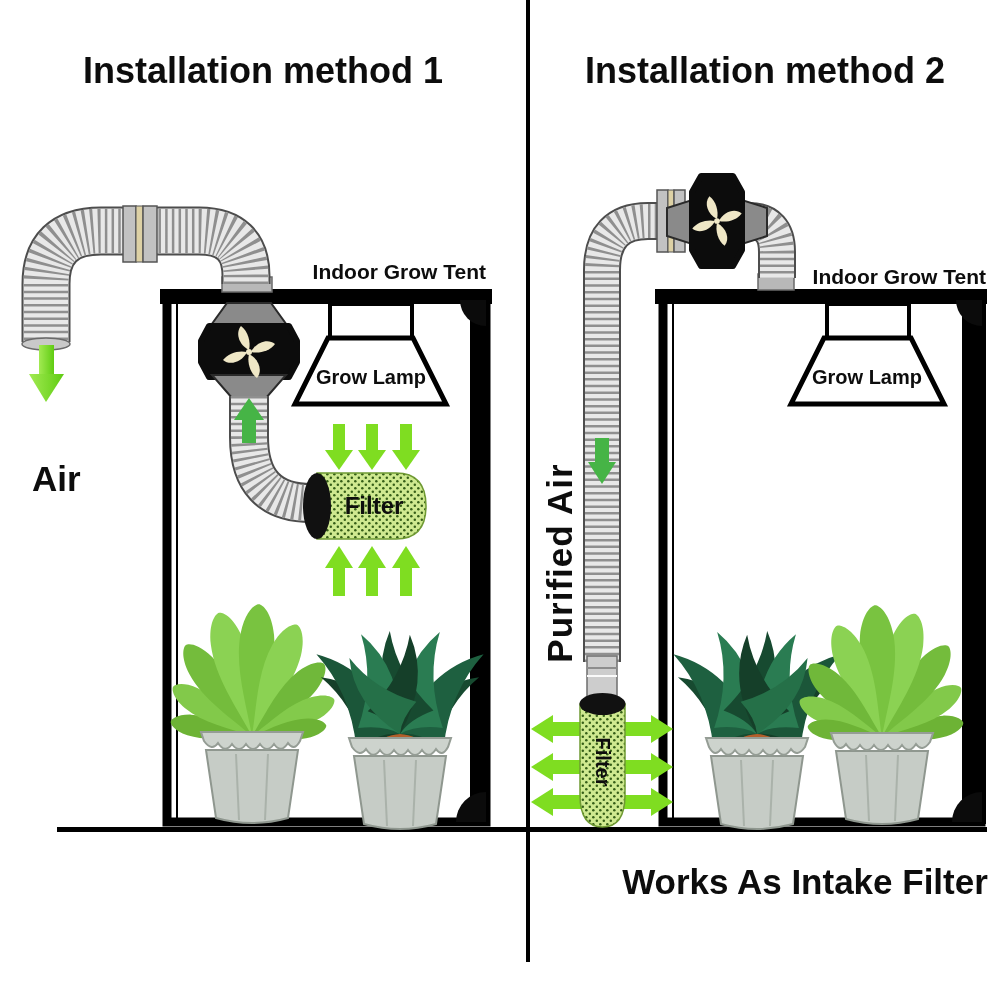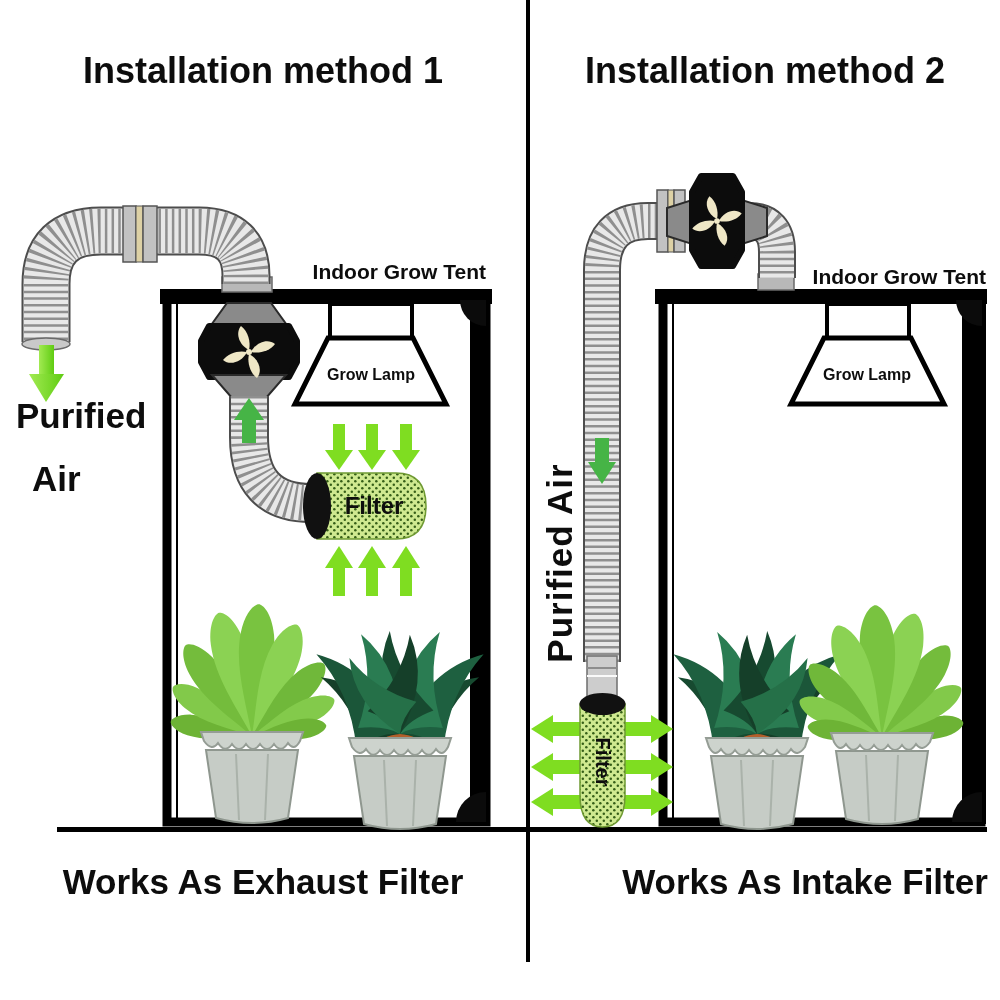--- a/index.html
+++ b/index.html
@@ -5,21 +5,21 @@
   html,body{margin:0;padding:0;background:#fff;}
   #stage{position:relative;width:1000px;height:1000px;background:#fff;
          font-family:"Liberation Sans",sans-serif;overflow:hidden;}
   #stage svg{position:absolute;left:0;top:0;}
   .lbl{position:absolute;color:#0d0d0d;font-weight:bold;white-space:nowrap;line-height:1.15;}
   .c{text-align:center;}
   .r{text-align:right;}
   .title{font-size:36px;}
   .caption{font-size:35px;}
   .tentlbl{font-size:21px;}
-  .lamplbl{font-size:16px;}
+  .lamplbl{font-size:20px;}
   .filterlbl{font-size:24px;}
   .filterlbl-v{font-size:20px;transform:rotate(90deg);transform-origin:center;}
   .purified{font-size:35px;}
   .purified-v{font-size:35px;letter-spacing:1px;transform:rotate(-90deg);transform-origin:center;}
 </style>
 </head>
 <body>
 
 <div id="stage">
 
@@ -241,19 +241,17 @@
 
   <div class="lbl tentlbl r" style="left:280px;top:260px;width:206px;">Indoor Grow Tent</div>
   <div class="lbl tentlbl r" style="left:780px;top:265px;width:206px;">Indoor Grow Tent</div>
 
   <div class="lbl lamplbl c" style="left:296px;top:366px;width:150px;">Grow Lamp</div>
   <div class="lbl lamplbl c" style="left:792px;top:366px;width:150px;">Grow Lamp</div>
 
   <div class="lbl filterlbl c" style="left:322px;top:492px;width:104px;">Filter</div>
   <div class="lbl filterlbl-v c" style="left:542px;top:750px;width:120px;height:24px;">Filter</div>
 
-  <div class="lbl purified" style="left:16px;top:396px;">Purified</div>
   <div class="lbl purified" style="left:32px;top:459px;">Air</div>
   <div class="lbl purified-v c" style="left:410px;top:543px;width:300px;height:40px;">Purified Air</div>
 
-  <div class="lbl caption c" style="left:0;top:862px;width:526px;">Works As Exhaust Filter</div>
   <div class="lbl caption c" style="left:530px;top:862px;width:470px;padding-left:40px;">Works As Intake Filter</div>
 </div>
 
 </body></html>

